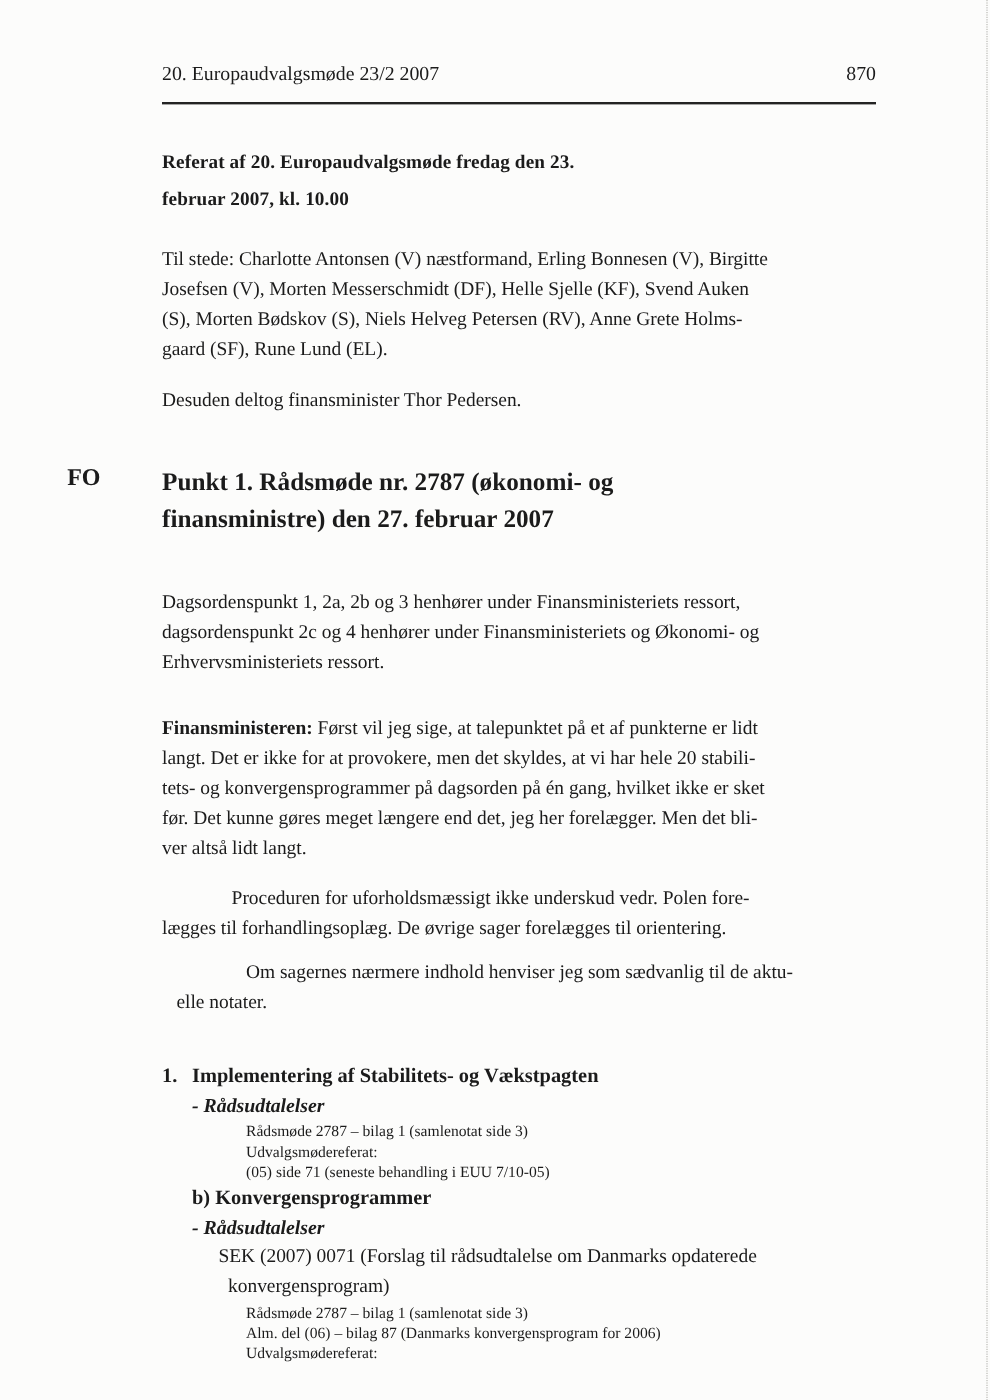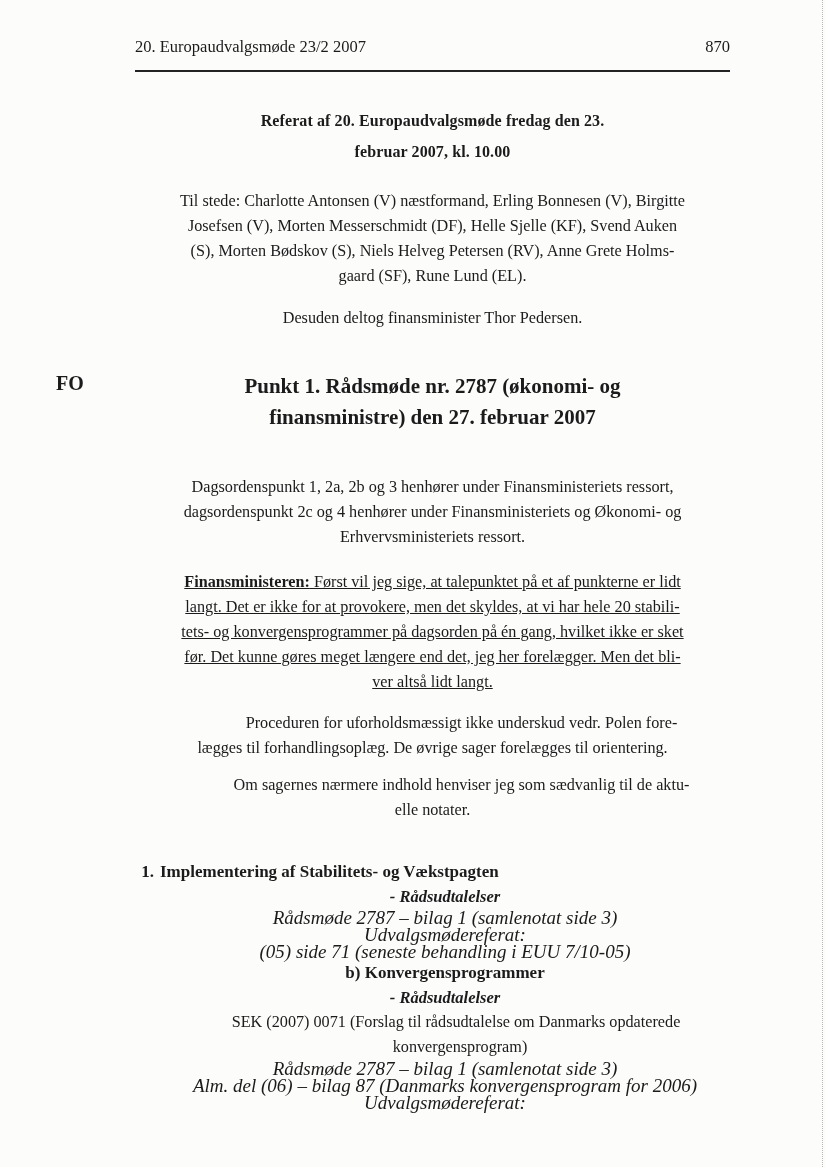--- a/index.html
+++ b/index.html
@@ -23,24 +23,23 @@
       position: absolute;
       top: 0;
       right: 2px;
       width: 0;
       height: 100%;
       border-right: 1px dotted #b9b9b4;
     }
     .content {
       position: relative;
       box-sizing: border-box;
-      padding: 37px 95px 0 135px;
+      padding: 52px 95px 0 135px;
       width: 100%;
       height: 100%;
-      text-align: center;
     }
     .header-row {
       display: flex;
       justify-content: space-between;
       align-items: baseline;
       font-size: 16.5px;
       line-height: 20px;
     }
     .rule {
       margin-top: 13px;
@@ -73,21 +72,21 @@
       top: 1px;
       font-size: 20px;
       font-weight: bold;
     }
     .section-heading {
       font-size: 21px;
       font-weight: bold;
       line-height: 31px;
     }
     .intro { margin-top: 42px; }
-    .speaker-para { margin-top: 20px; text-decoration: underline; }
+    .speaker-para { margin-top: 30px; }
     .speaker-label { font-weight: bold; }
     .indent-first { text-indent: 58px; }
     .agenda {
       margin-top: 36px;
       font-size: 16.2px;
     }
     .agenda-item1 {
       display: flex;
       font-size: 17px;
       font-weight: bold;
@@ -105,23 +104,23 @@
       font-weight: bold;
       line-height: 26px;
     }
     .dash-title {
       font-size: 16.5px;
       font-weight: bold;
       font-style: italic;
       line-height: 24px;
     }
     .refs {
-      font-size: 19px;
+      margin-left: 45px;
+      font-size: 13px;
       line-height: 17px;
-      font-style: italic;
     }
     .ref-line { }
     .sek-line {
       margin-left: 22px;
       font-size: 16.2px;
       line-height: 25px;
       padding-left: 8px;
       text-indent: -8px;
     }
   </style>

